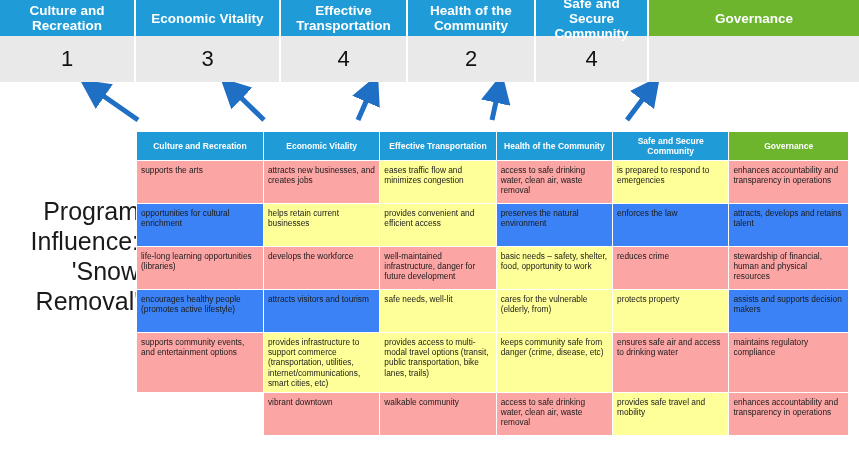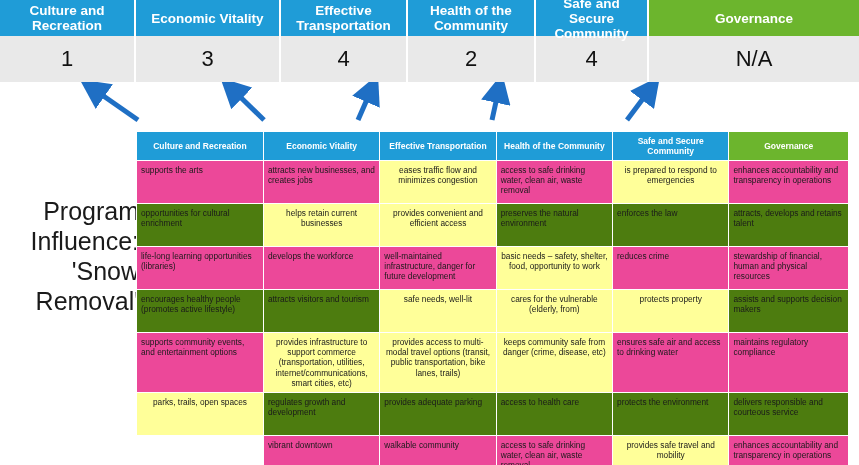--- a/index.html
+++ b/index.html
@@ -116,29 +116,28 @@
   table#matrix th.gov {
     background: #6cb52d;
   }
   table#matrix td {
     font-size: 8.3px;
     line-height: 10.2px;
     color: #1a1a1a;
     vertical-align: top;
     padding: 4px 4px;
     border: 1px solid #ffffff;
-    background: #ec4899;
+    background: #fca5a5;
     height: 34px;
   }
   table#matrix tr.alt td {
-    background: #4d7c0f;
+    background: #3b82f6;
   }
   table#matrix td.hl {
     background: #ffff99 !important;
-    text-align: center;
   }
   table#matrix td.empty {
     background: #ffffff !important;
   }
 </style>
 </head>
 <body>
 
 <div id="top-band">
   <div id="top-header-row">
@@ -160,21 +159,20 @@
     <div class="top-hdr gov" style="width:210px">
         <span>Governance</span>
       </div>
   </div>
   <div id="top-score-row">
     <div class="top-score" style="width:136px">1</div>
     <div class="top-score" style="width:145px">3</div>
     <div class="top-score" style="width:127px">4</div>
     <div class="top-score" style="width:128px">2</div>
     <div class="top-score" style="width:113px">4</div>
-    <div class="top-score last" style="width:210px">N/A</div>
   </div>
 </div>
 
 <svg id="arrows" viewBox="0 0 859 48" width="859" height="48">
   <defs>
     <marker id="ah" markerWidth="6" markerHeight="6" refX="3" refY="3" orient="auto">
       <path d="M0,0 L6,3 L0,6 z" fill="#1f6fc4"></path>
     </marker>
   </defs>
   <line x1="138" y1="38" x2="92" y2="6" stroke="#1f6fc4" stroke-width="5" marker-end="url(#ah)"></line>
@@ -240,28 +238,20 @@
         <td>assists and supports decision makers</td>
       </tr>
       <tr>
         <td>supports community events, and entertainment options</td>
         <td class="hl">provides infrastructure to support commerce (transportation, utilities, internet/communications, smart cities, etc)</td>
         <td class="hl">provides access to multi-modal travel options (transit, public transportation, bike lanes, trails)</td>
         <td class="hl">keeps community safe from danger (crime, disease, etc)</td>
         <td>ensures safe air and access to drinking water</td>
         <td>maintains regulatory compliance</td>
       </tr>
-      <tr class="alt">
-        <td class="hl">parks, trails, open spaces</td>
-        <td>regulates growth and development</td>
-        <td>provides adequate parking</td>
-        <td>access to health care</td>
-        <td>protects the environment</td>
-        <td>delivers responsible and courteous service</td>
-      </tr>
       <tr>
         <td class="empty"></td>
         <td>vibrant downtown</td>
         <td>walkable community</td>
         <td>access to safe drinking water, clean air, waste removal</td>
         <td class="hl">provides safe travel and mobility</td>
         <td>enhances accountability and transparency in operations</td>
       </tr>
 
     </tbody>

